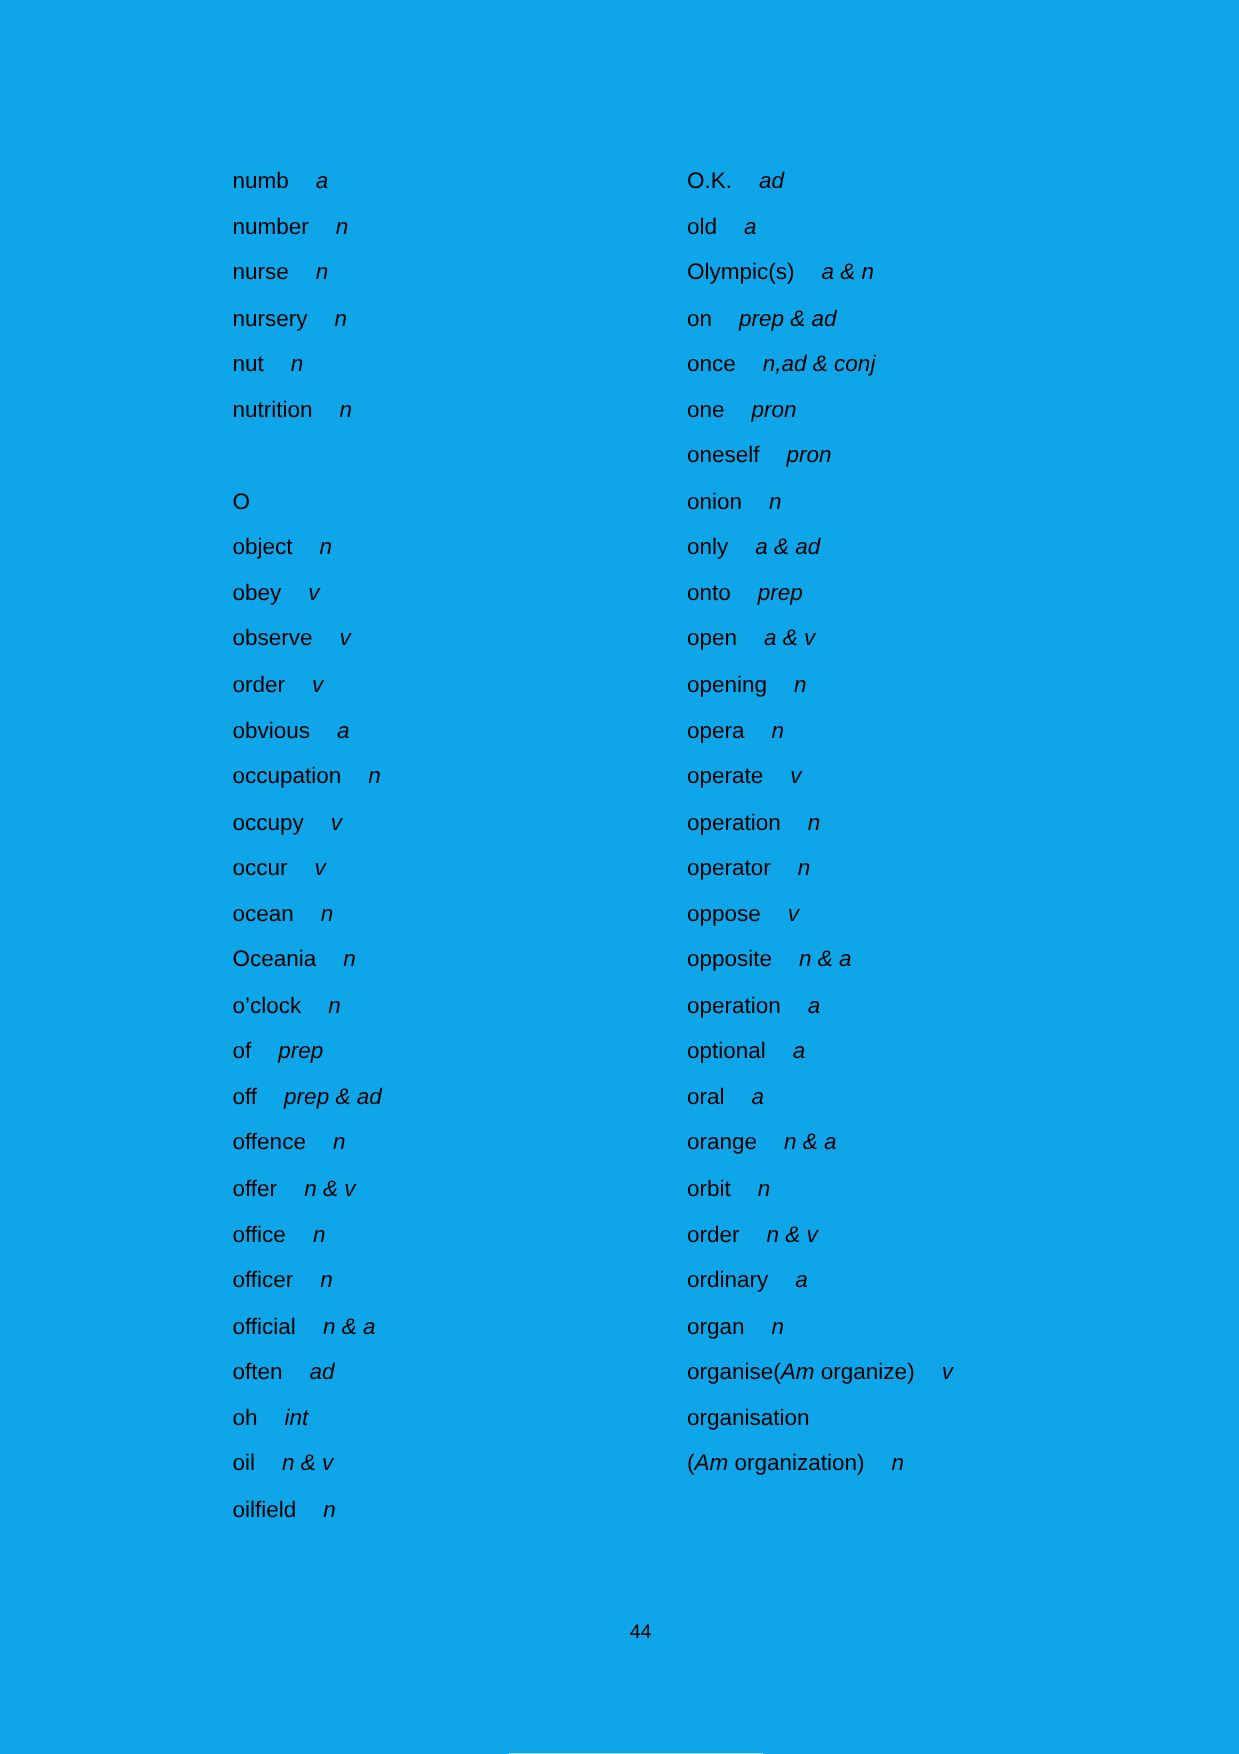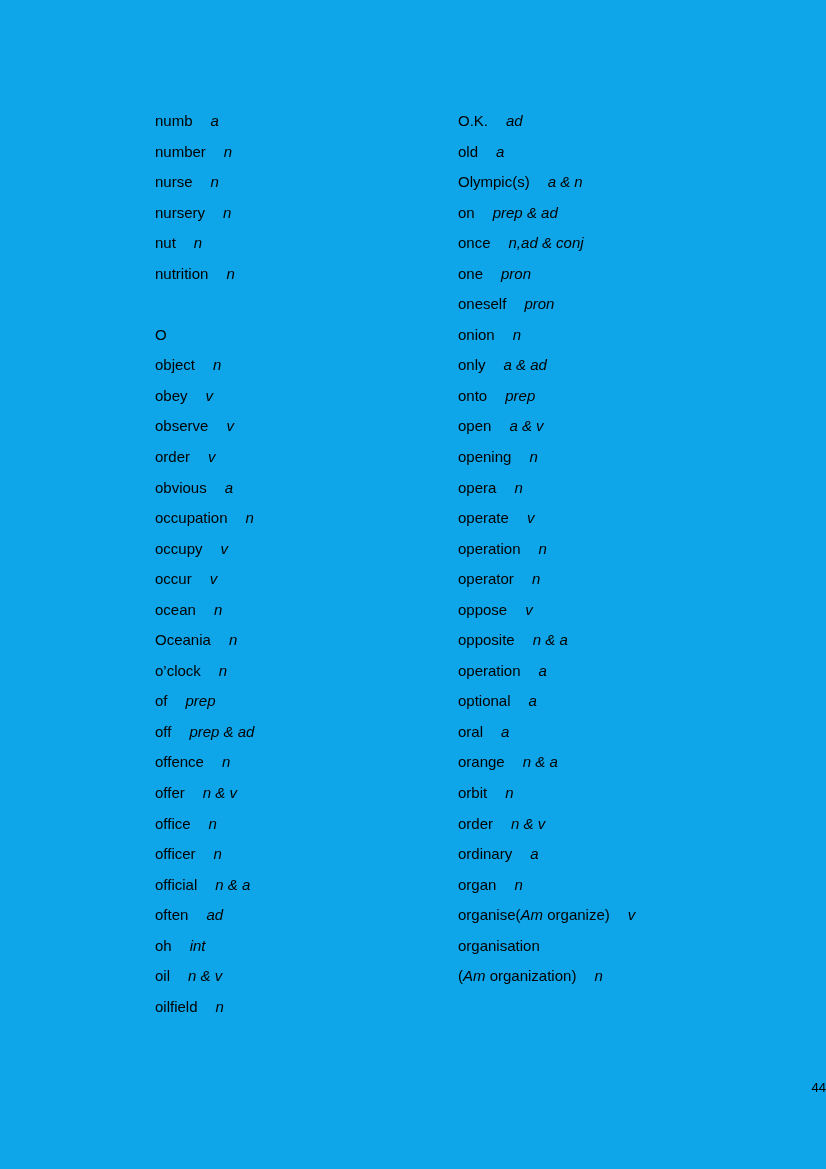--- a/index.html
+++ b/index.html
@@ -41,21 +41,21 @@
     margin-left: 18px;
   }
   .it {
     font-style: italic;
   }
   .footer {
     position: absolute;
     left: 0;
     top: 1080px;
     width: 100%;
-    text-align: right;
+    text-align: center;
     font-size: 13px;
     text-indent: 28px;
   }
 </style>
 </head>
 <body>
 
 <div class="page">
   <div class="columns">
     <div class="column">

